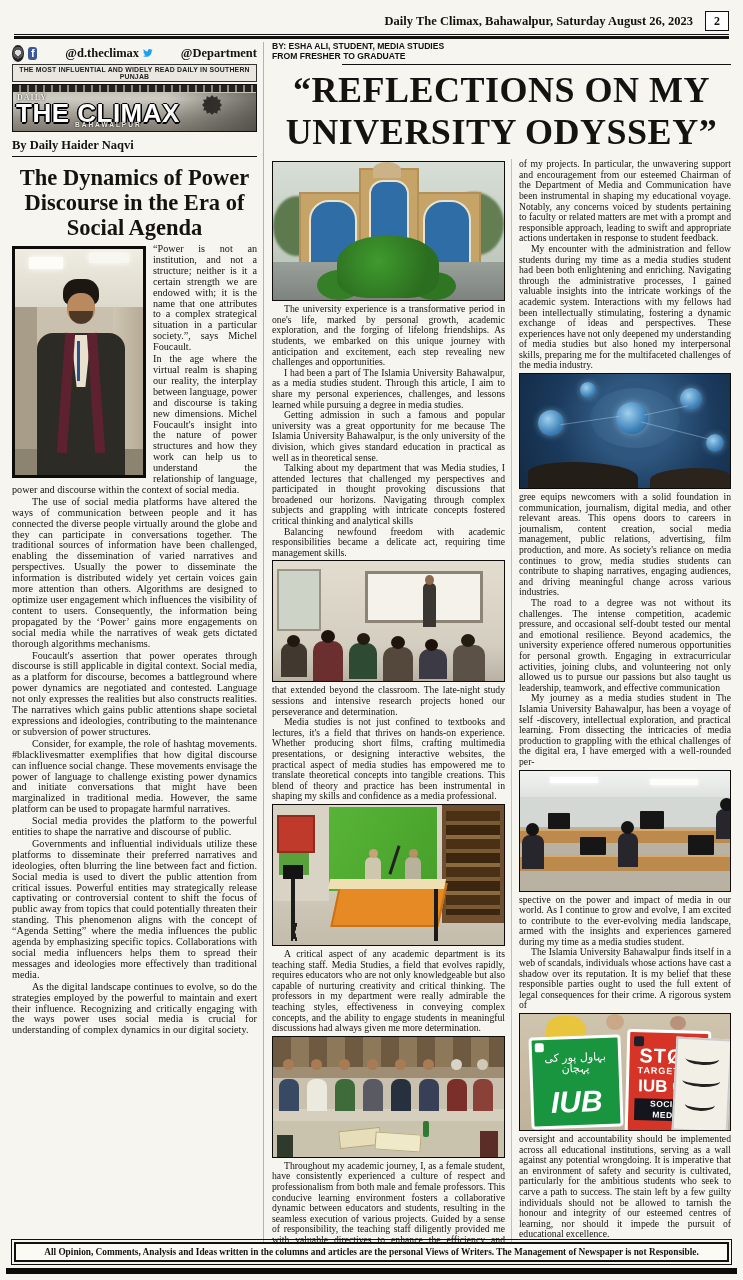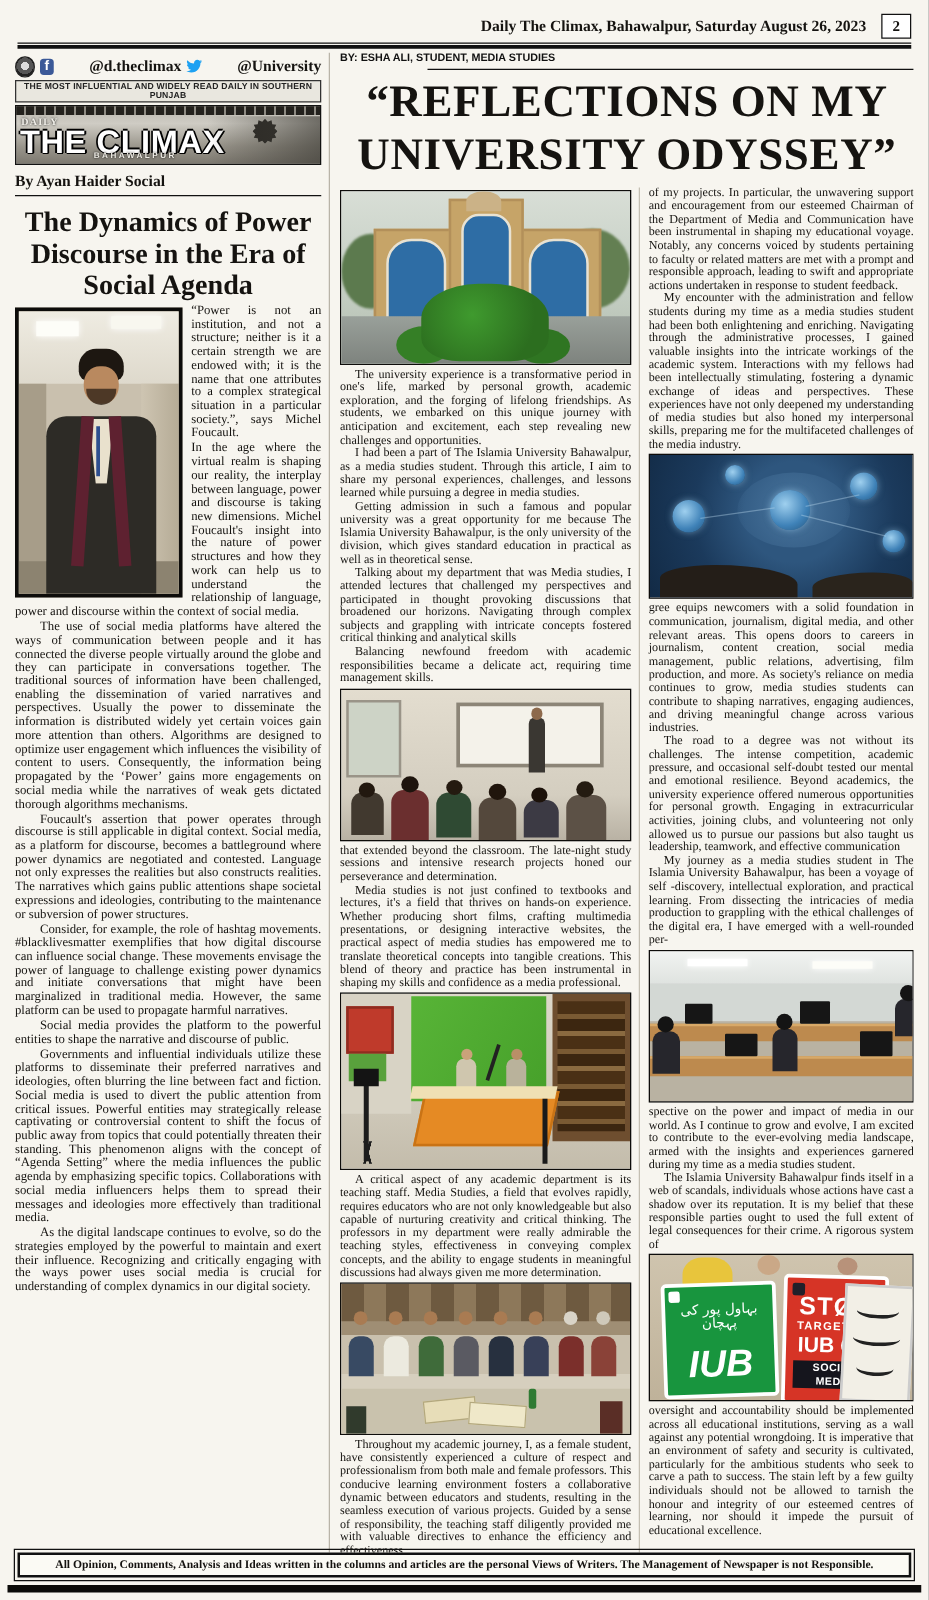--- a/index.html
+++ b/index.html
@@ -209,31 +209,31 @@
   <div class="content">
 
     <div class="col-left">
       <div class="social-row">
         <span class="crest"></span>
         <span class="fb-icon">f</span>
         <span class="handle">@d.theclimax</span>
         <svg class="tw-icon" viewBox="0 0 24 20">
           <path fill="#1da1f2" d="M24 2.4c-.9.4-1.8.7-2.8.8 1-.6 1.8-1.6 2.2-2.7-1 .6-2 1-3.1 1.2C19.4.7 18.1 0 16.7 0c-2.7 0-4.9 2.2-4.9 4.9 0 .4 0 .8.1 1.1C7.8 5.8 4.1 3.8 1.7.8 1.2 1.6 1 2.4 1 3.3c0 1.7.9 3.2 2.2 4.1-.8 0-1.6-.2-2.2-.6v.1c0 2.4 1.7 4.4 3.9 4.8-.4.1-.8.2-1.3.2-.3 0-.6 0-.9-.1.6 2 2.4 3.4 4.6 3.4-1.7 1.3-3.8 2.1-6.1 2.1H0c2.2 1.4 4.8 2.2 7.5 2.2 9.1 0 14-7.5 14-14v-.6c1-.7 1.8-1.6 2.5-2.5z"></path>
         </svg>
-        <span class="handle">@University</span>
+        <span class="handle">@Department</span>
       </div>
       <div class="tagline">THE MOST INFLUENTIAL AND WIDELY READ DAILY IN SOUTHERN PUNJAB</div>
       <div class="banner">
         <div class="banner-strip"></div>
         <div class="banner-daily">DAILY</div>
         <div class="banner-name">THE CLIMAX</div>
         <div class="banner-city">BAHAWALPUR</div>
         <div class="banner-badge"></div>
       </div>
-      <div class="byline-left">By Ayan Haider Social</div>
+      <div class="byline-left">By Daily Haider Naqvi</div>
       <h1 class="headline-left">The Dynamics of Power Discourse in the Era of Social Agenda</h1>
 
       <div class="body-left">
         <figure class="ph portrait">
           <div class="pt-ceiling"></div>
             <div class="pt-light1"></div>
             <div class="pt-light2"></div>
           <div class="pt-hallL"></div>
             <div class="pt-hallR"></div>
             <div class="pt-floor"></div>
@@ -253,20 +253,21 @@
         <p class="ind">Consider, for example, the role of hashtag movements. #blacklivesmatter exemplifies that how digital discourse can influence social change. These movements envisage the power of language to challenge existing power dynamics and initiate conversations that might have been marginalized in traditional media. However, the same platform can be used to propagate harmful narratives.</p>
         <p class="ind">Social media provides the platform to the powerful entities to shape the narrative and discourse of public.</p>
         <p class="ind">Governments and influential individuals utilize these platforms to disseminate their preferred narratives and ideologies, often blurring the line between fact and fiction. Social media is used to divert the public attention from critical issues. Powerful entities may strategically release captivating or controversial content to shift the focus of public away from topics that could potentially threaten their standing. This phenomenon aligns with the concept of “Agenda Setting” where the media influences the public agenda by emphasizing specific topics. Collaborations with social media influencers helps them to spread their messages and ideologies more effectively than traditional media.</p>
         <p class="ind">As the digital landscape continues to evolve, so do the strategies employed by the powerful to maintain and exert their influence. Recognizing and critically engaging with the ways power uses social media is crucial for understanding of complex dynamics in our digital society.</p>
       </div>
     </div>
 
     <div class="right-area">
       <div class="ra-byline">
         <div>BY: ESHA ALI, STUDENT, MEDIA STUDIES</div>
+        <div>FROM FRESHER TO GRADUATE</div>
       </div>
       <div class="ra-rule"></div>
       <h1 class="headline-right">“REFLECTIONS ON MY UNIVERSITY ODYSSEY”</h1>
 
       <div class="ra-cols">
 
         <div class="col-mid rbody">
           <figure class="ph framed gate">
             <div class="g-sky"></div>
               <div class="g-treeL"></div>

